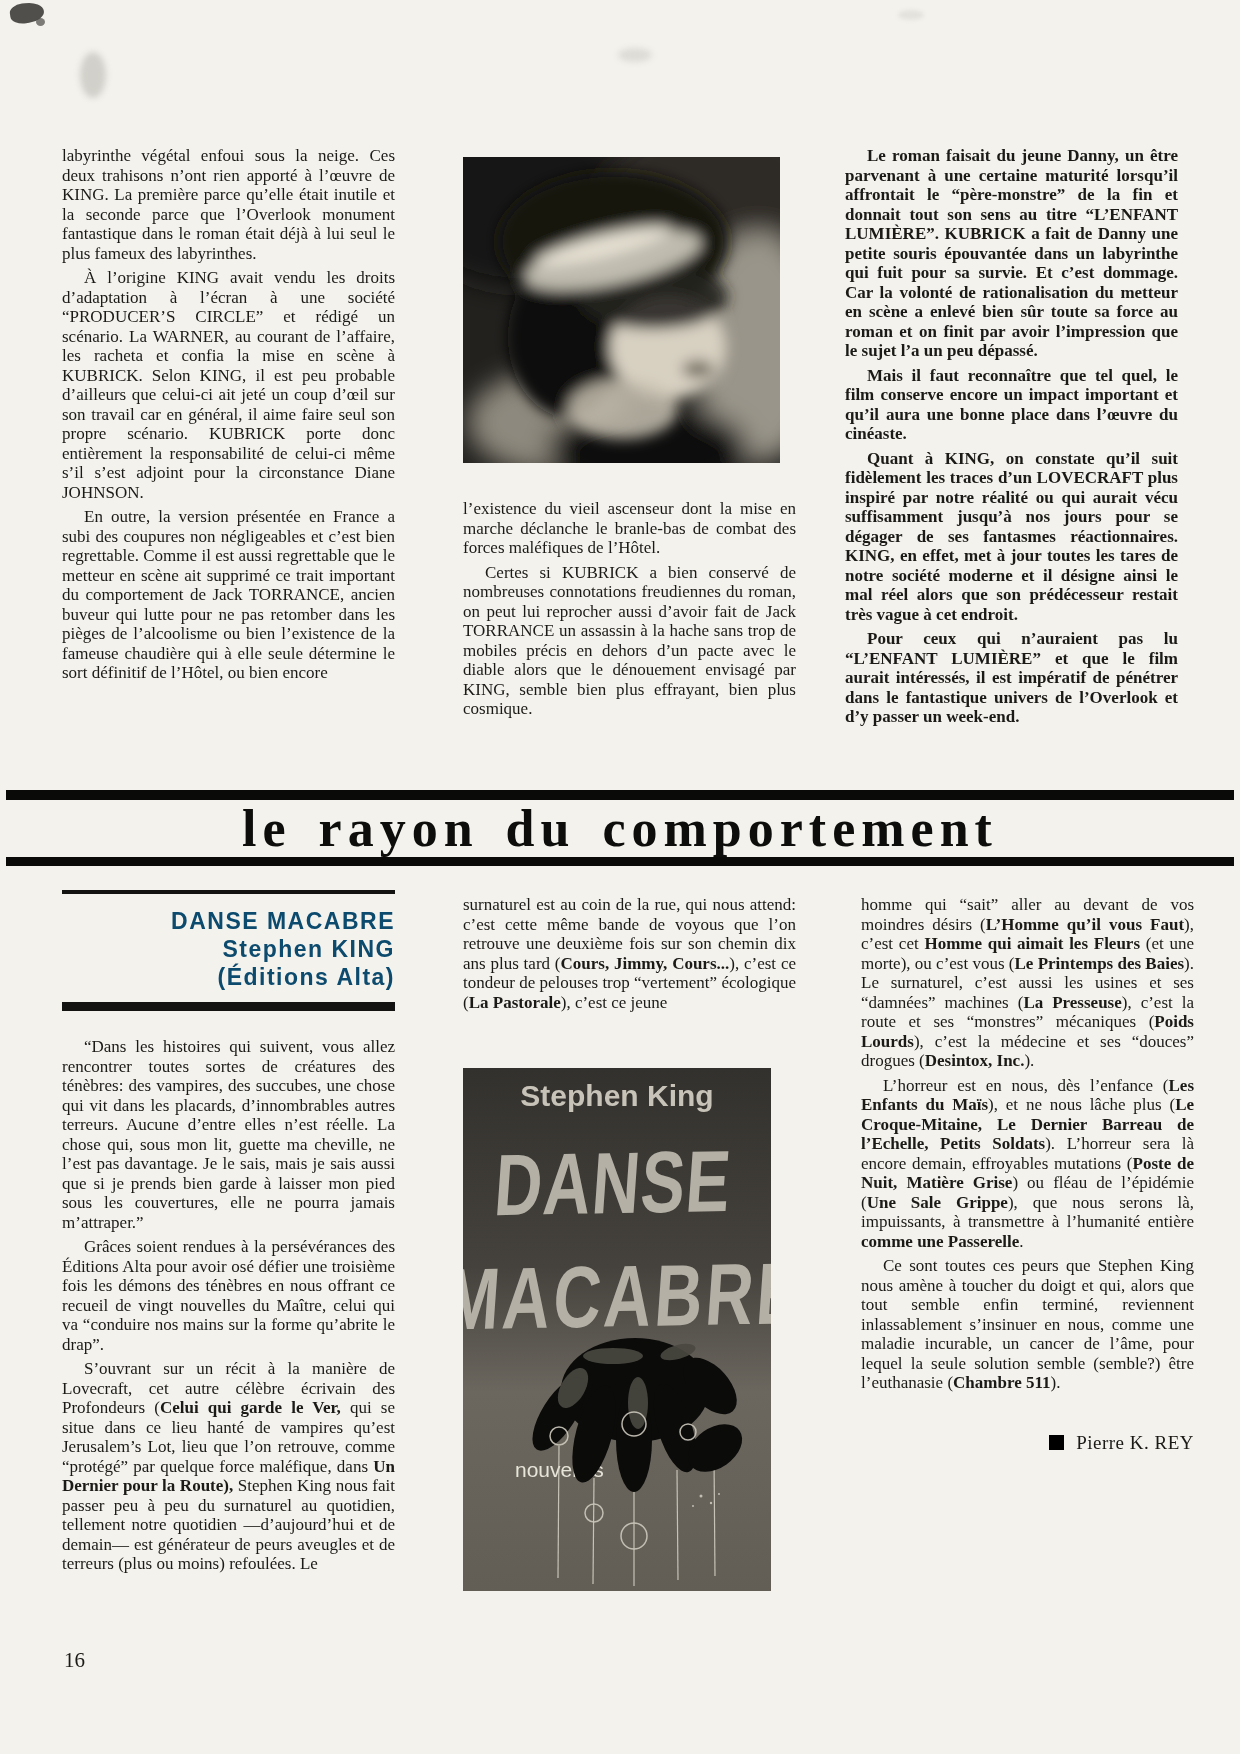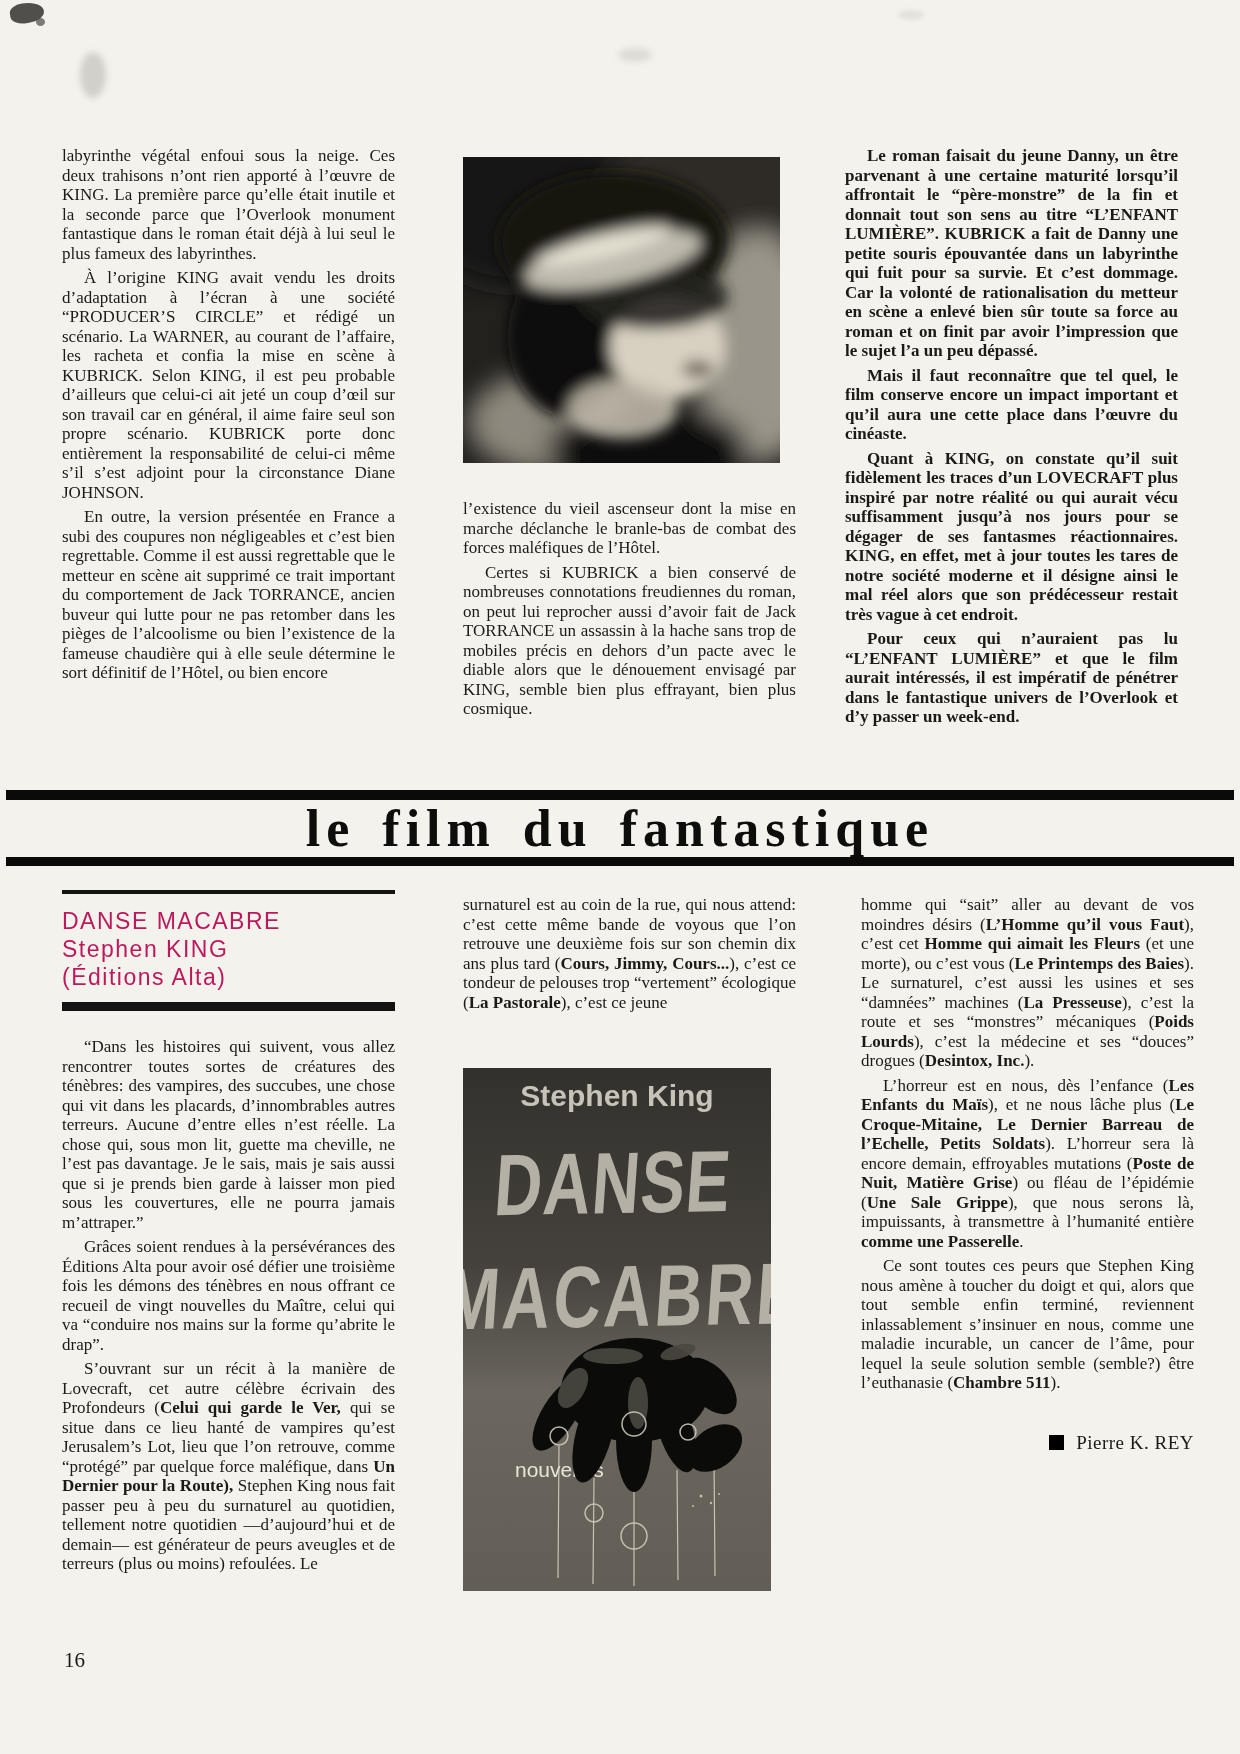--- a/index.html
+++ b/index.html
@@ -22,22 +22,22 @@
   .bar-top{height:10px;background:#0a0a09;}
   .bar-bottom{height:9px;background:#0a0a09;margin-top:1px;}
   .banner-title{height:56px;line-height:58px;text-align:center;font-weight:bold;font-size:52px;
                 letter-spacing:6px;word-spacing:8px;color:#0d0d0b;font-family:"Liberation Serif",serif;}
   
   #rev-col1{left:62px;top:890px;}
   #rev-col2{left:463px;top:895px;}
   #rev-col3{left:845px;top:895px;margin-left:16px;}
   .rule-thin{height:4px;background:#131311;}
   .rule-thick{height:9px;background:#131311;margin-bottom:26px;}
-  .rev-heading{font-family:"Liberation Sans",sans-serif;font-weight:normal;font-size:23px;
-               line-height:28px;letter-spacing:1.5px;margin:13px 0 11px 0;color:#be185d;text-align:left;}
+  .rev-heading{font-family:"Liberation Sans",sans-serif;font-weight:bold;font-size:23px;
+               line-height:28px;letter-spacing:1.5px;margin:13px 0 11px 0;color:#0c4a6e;text-align:right;}
   
   .cover{position:relative;width:308px;height:523px;margin-top:56px;overflow:hidden;
          background:linear-gradient(#33312d, #45423d 38%, #6b675f 62%, #625e56 100%);}
   .cover-author{position:absolute;top:18px;left:0;width:100%;text-align:center;
                 font-family:"Liberation Sans",sans-serif;font-weight:bold;font-size:30px;color:#c7c3b9;}
   .cover-title{position:absolute;top:58px;left:0;width:100%;
                transform:skewX(-5deg) rotate(-1deg) scaleY(1.32);transform-origin:50% 0;
                font-family:"Liberation Sans",sans-serif;font-weight:bold;color:#b4b0a6;}
   .cover-title .l1{font-size:66px;line-height:86px;text-align:center;letter-spacing:1px;}
   .cover-title .l2{font-size:66px;line-height:86px;letter-spacing:3px;margin-left:-6px;white-space:nowrap;}
@@ -107,28 +107,28 @@
       </svg>
     </div>
     <div class="after-photo">
       <p><span>l’existence du vieil ascenseur dont la mise en marche déclanche le branle-bas de combat des forces maléfiques de l’Hôtel.</span></p>
       <p class="ind"><span>Certes si KUBRICK a bien conservé de nombreuses connotations freudiennes du roman, on peut lui reprocher aussi d’avoir fait de Jack TORRANCE un assassin à la hache sans trop de mobiles précis en dehors d’un pacte avec le diable alors que le dénouement envisagé par KING, semble bien plus effrayant, bien plus cosmique.</span></p>
     </div>
   </div>
 
   <div class="col" id="top-col3">
     <p class="ind"><span>Le roman faisait du jeune Danny, un être parvenant à une certaine maturité lorsqu’il affrontait le “père-monstre” de la fin et donnait tout son sens au titre “L’ENFANT LUMIÈRE”. KUBRICK a fait de Danny une petite souris épouvantée dans un labyrinthe qui fuit pour sa survie. Et c’est dommage. Car la volonté de rationalisation du metteur en scène a enlevé bien sûr toute sa force au roman et on finit par avoir l’impression que le sujet l’a un peu dépassé.</span></p>
-    <p class="ind"><span>Mais il faut reconnaître que tel quel, le film conserve encore un impact important et qu’il aura une cette place dans l’œuvre du cinéaste.</span></p>
+    <p class="ind"><span>Mais il faut reconnaître que tel quel, le film conserve encore un impact important et qu’il aura une bonne place dans l’œuvre du cinéaste.</span></p>
     <p class="ind"><span>Quant à KING, on constate qu’il suit fidèlement les traces d’un LOVECRAFT plus inspiré par notre réalité ou qui aurait vécu suffisamment jusqu’à nos jours pour se dégager de ses fantasmes réactionnaires. KING, en effet, met à jour toutes les tares de notre société moderne et il désigne ainsi le mal réel alors que son prédécesseur restait très vague à cet endroit.</span></p>
     <p class="ind"><span>Pour ceux qui n’auraient pas lu “L’ENFANT LUMIÈRE” et que le film aurait intéressés, il est impératif de pénétrer dans le fantastique univers de l’Overlook et d’y passer un week-end.</span></p>
   </div>
 
   <div id="banner">
     <div class="bar-top"></div>
-    <div class="banner-title">le film du fantastique</div>
+    <div class="banner-title">le rayon du comportement</div>
     <div class="bar-bottom"></div>
   </div>
 
   <div class="col" id="rev-col1">
     <div class="rule-thin"></div>
     <div class="rev-heading">
       <div>DANSE MACABRE</div>
       <div>Stephen KING</div>
       <div>(Éditions Alta)</div>
     </div>

